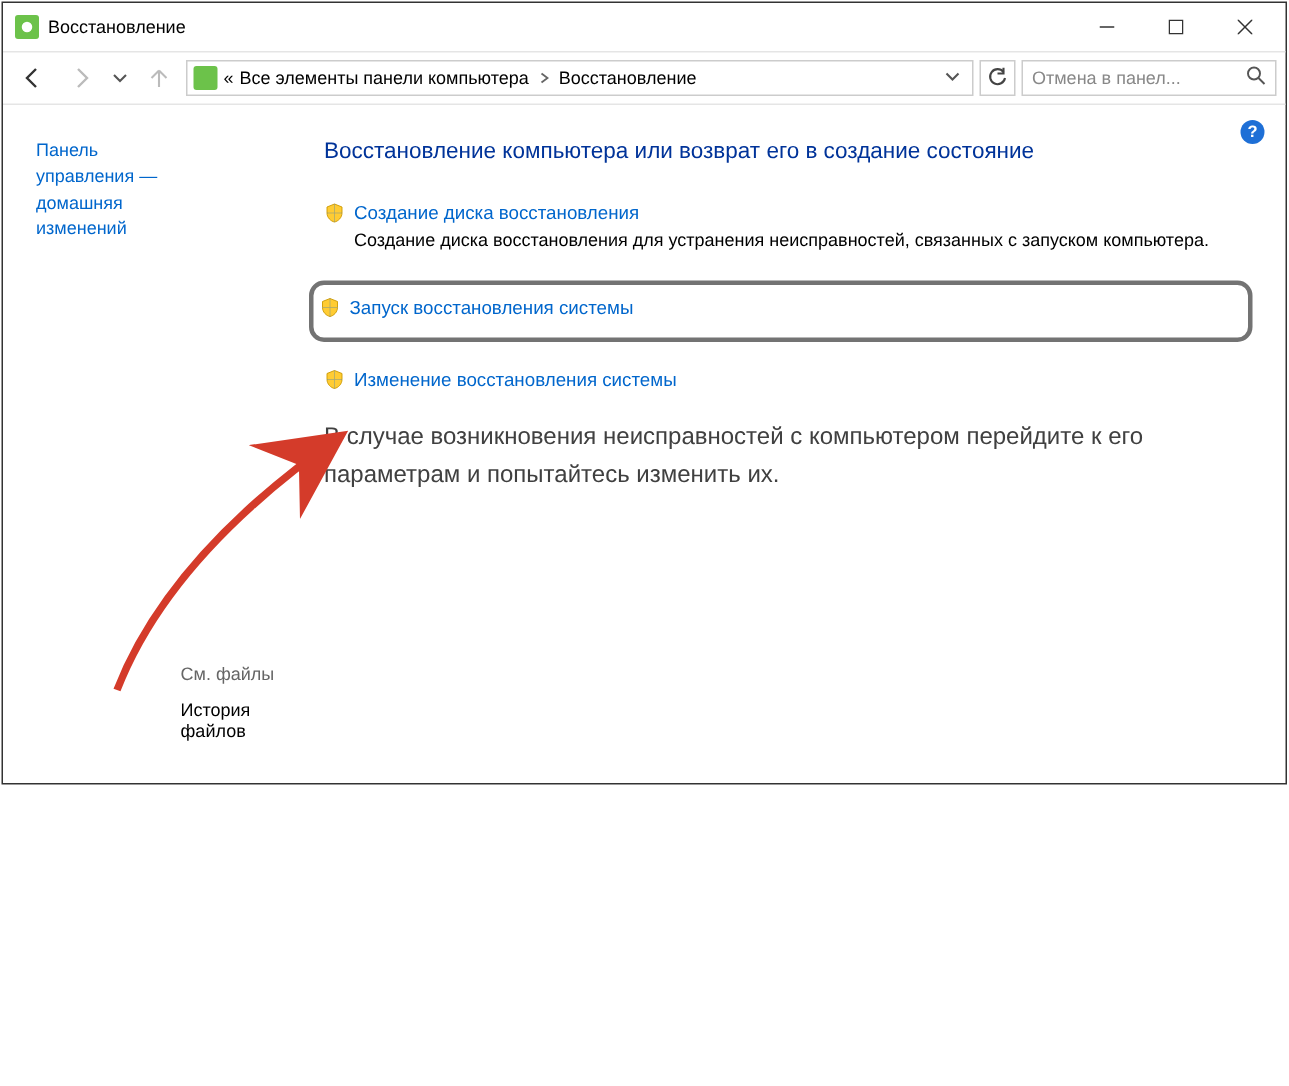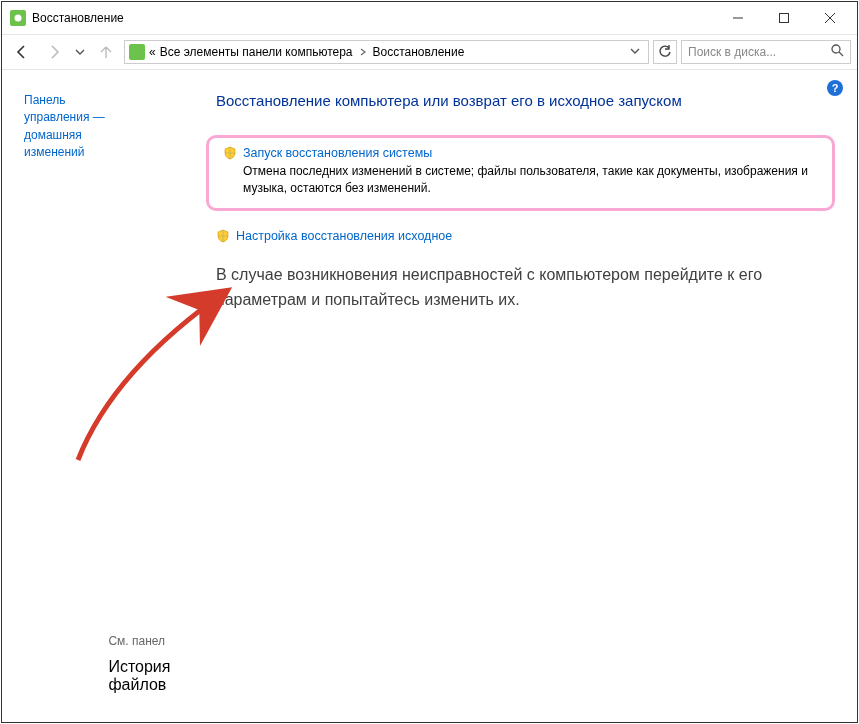--- a/index.html
+++ b/index.html
@@ -4,21 +4,21 @@
 <style>
   * { box-sizing: border-box; margin: 0; padding: 0; }
   body {
     font-family: "Segoe UI", Tahoma, sans-serif;
     font-size: 12px;
     background: #fff;
     color: #000;
   }
   .window {
     width: 857px;
-    height: 722px;
+    height: 522px;
     border: 1px solid #333;
     margin: 1px;
     background: #fff;
     position: relative;
     display: flex;
     flex-direction: column;
   }
   .titlebar {
     height: 32px;
     display: flex;
@@ -108,21 +108,21 @@
     margin-top: auto;
     padding-bottom: 18px;
   }
   .sidebar-bottom .muted {
     color: #666;
     font-size: 12px;
     margin-bottom: 10px;
   }
   .sidebar-bottom .blink {
     color: #000;
-    font-size: 16px;
+    font-size: 12px;
   }
   .main {
     flex: 1;
     padding: 22px 24px 10px 10px;
     position: relative;
   }
   .help-icon {
     position: absolute;
     top: 10px; right: 14px;
     width: 16px; height: 16px;
@@ -158,23 +158,23 @@
     color: #0066cc;
     font-size: 12.5px;
   }
   .item-desc {
     font-size: 12px;
     color: #000;
     line-height: 1.45;
     padding-left: 20px;
   }
   .item.highlighted {
-    border: 3px solid #f9a8d4;
+    border: 3px solid #737373;
     border-radius: 10px;
-    padding: 8px 10px 10px 14px;
+    padding: 8px 10px 10px 4px;
     margin-left: -6px;
     margin-right: -2px;
   }
   .item.highlighted .item-desc { padding-left: 20px; }
   .extra-link {
     color: #404040;
     font-size: 16px;
     line-height: 1.55;
     padding-left: 4px;
     margin-top: 20px;
@@ -255,70 +255,81 @@
           </svg>
       </span>
     </div>
     <div class="refresh-btn">
       <svg width="14" height="14" viewBox="0 0 14 14">
           <path d="M11 3 A5 5 0 1 0 12 7" fill="none" stroke="#444" stroke-width="1.4"></path>
           <path d="M11 0 L11 4 L7 4" fill="none" stroke="#444" stroke-width="1.4"></path>
         </svg>
     </div>
     <div class="search-wrap">
-      <span>Поиск в диска...</span>
+      <span>Отмена в панел...</span>
       <span class="sicon">
         <svg width="13" height="13" viewBox="0 0 13 13">
             <circle cx="5" cy="5" r="4" fill="none" stroke="#555" stroke-width="1.3"></circle>
             <line x1="8" y1="8" x2="12" y2="12" stroke="#555" stroke-width="1.3"></line>
           </svg>
       </span>
     </div>
   </div>
 
   <div class="body">
 
     <div class="sidebar">
       <div class="sidebar-link">
         <span>Панель управления —</span><br>
         <span>домашняя изменений</span>
       </div>
       <div class="sidebar-bottom">
-        <div class="muted">См. панел</div>
+        <div class="muted">См. файлы</div>
         <div class="blink">История файлов</div>
       </div>
     </div>
 
     <div class="main">
       <div class="help-icon">?</div>
-      <div class="page-title">Восстановление компьютера или возврат его в исходное запуском</div>
-
+      <div class="page-title">Восстановление компьютера или возврат его в создание состояние</div>
+
+      <div class="item">
+        <div class="item-head">
+          <span class="shield">
+            <svg width="14" height="14" viewBox="0 0 14 14">
+                <path d="M7 1 L12 3 L12 7 C12 10 9.5 12.5 7 13 C4.5 12.5 2 10 2 7 L2 3 Z" fill="#ffcc33" stroke="#cc9900" stroke-width="0.6"></path>
+                <path d="M7 1 L7 13 M2 7 L12 7" stroke="#1e6fd6" stroke-width="0.5" opacity="0.4"></path>
+              </svg>
+          </span>
+          <span class="item-link">Создание диска восстановления</span>
+        </div>
+        <div class="item-desc">Создание диска восстановления для устранения неисправностей, связанных с запуском компьютера.</div>
+      </div>
 
       <div class="item highlighted">
         <div class="item-head">
           <span class="shield">
             <svg width="14" height="14" viewBox="0 0 14 14">
                 <path d="M7 1 L12 3 L12 7 C12 10 9.5 12.5 7 13 C4.5 12.5 2 10 2 7 L2 3 Z" fill="#ffcc33" stroke="#cc9900" stroke-width="0.6"></path>
                 <path d="M7 1 L7 13 M2 7 L12 7" stroke="#1e6fd6" stroke-width="0.5" opacity="0.4"></path>
               </svg>
           </span>
           <span class="item-link">Запуск восстановления системы</span>
         </div>
-        <div class="item-desc">Отмена последних изменений в системе; файлы пользователя, такие как документы, изображения и музыка, остаются без изменений.</div>
       </div>
 
       <div class="item">
         <div class="item-head">
           <span class="shield">
             <svg width="14" height="14" viewBox="0 0 14 14">
                 <path d="M7 1 L12 3 L12 7 C12 10 9.5 12.5 7 13 C4.5 12.5 2 10 2 7 L2 3 Z" fill="#ffcc33" stroke="#cc9900" stroke-width="0.6"></path>
                 <path d="M7 1 L7 13 M2 7 L12 7" stroke="#1e6fd6" stroke-width="0.5" opacity="0.4"></path>
               </svg>
           </span>
-          <span class="item-link">Настройка восстановления исходное</span>
+          <span class="item-link">Изменение восстановления системы</span>
         </div>
       </div>
 
       <div class="extra-link">В случае возникновения неисправностей с компьютером перейдите к его параметрам и попытайтесь изменить их.</div>
     </div>
 
     <svg class="arrow-svg" width="210" height="260">
       <defs>
         <marker id="ah" markerWidth="14" markerHeight="14" refX="11" refY="6" orient="auto">
           <path d="M0 0 L12 6 L0 12 L4 6 Z" fill="#d43b2a"></path>

